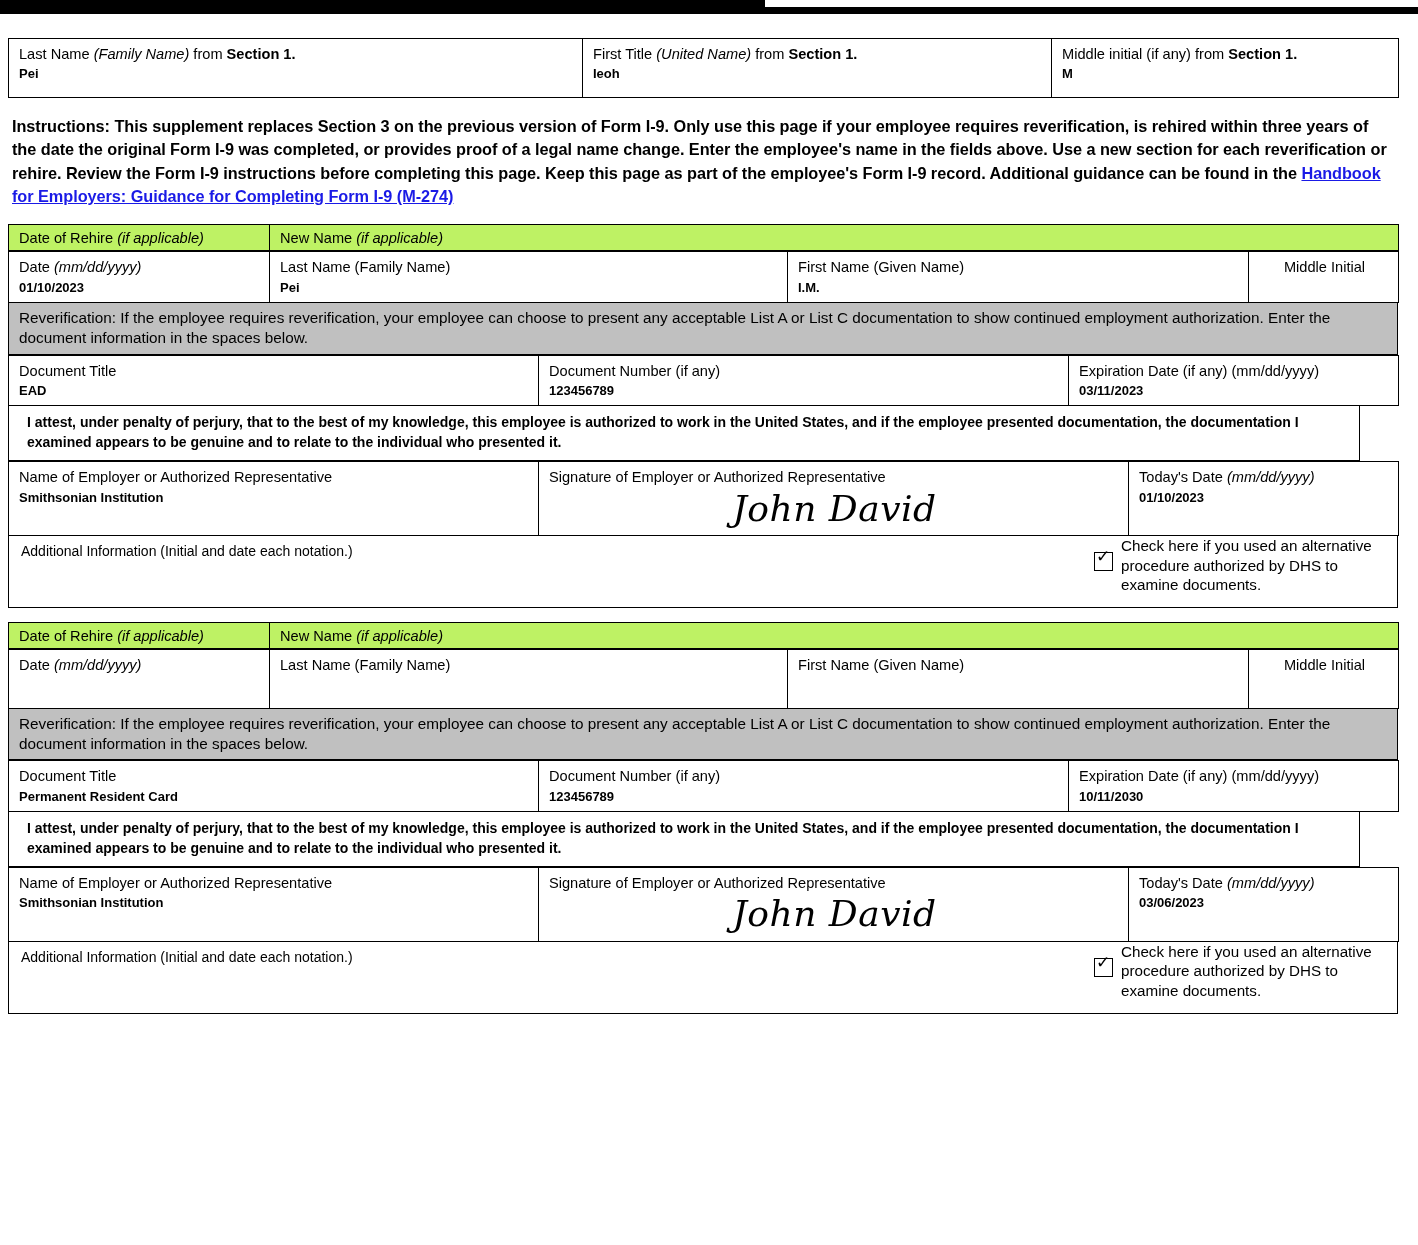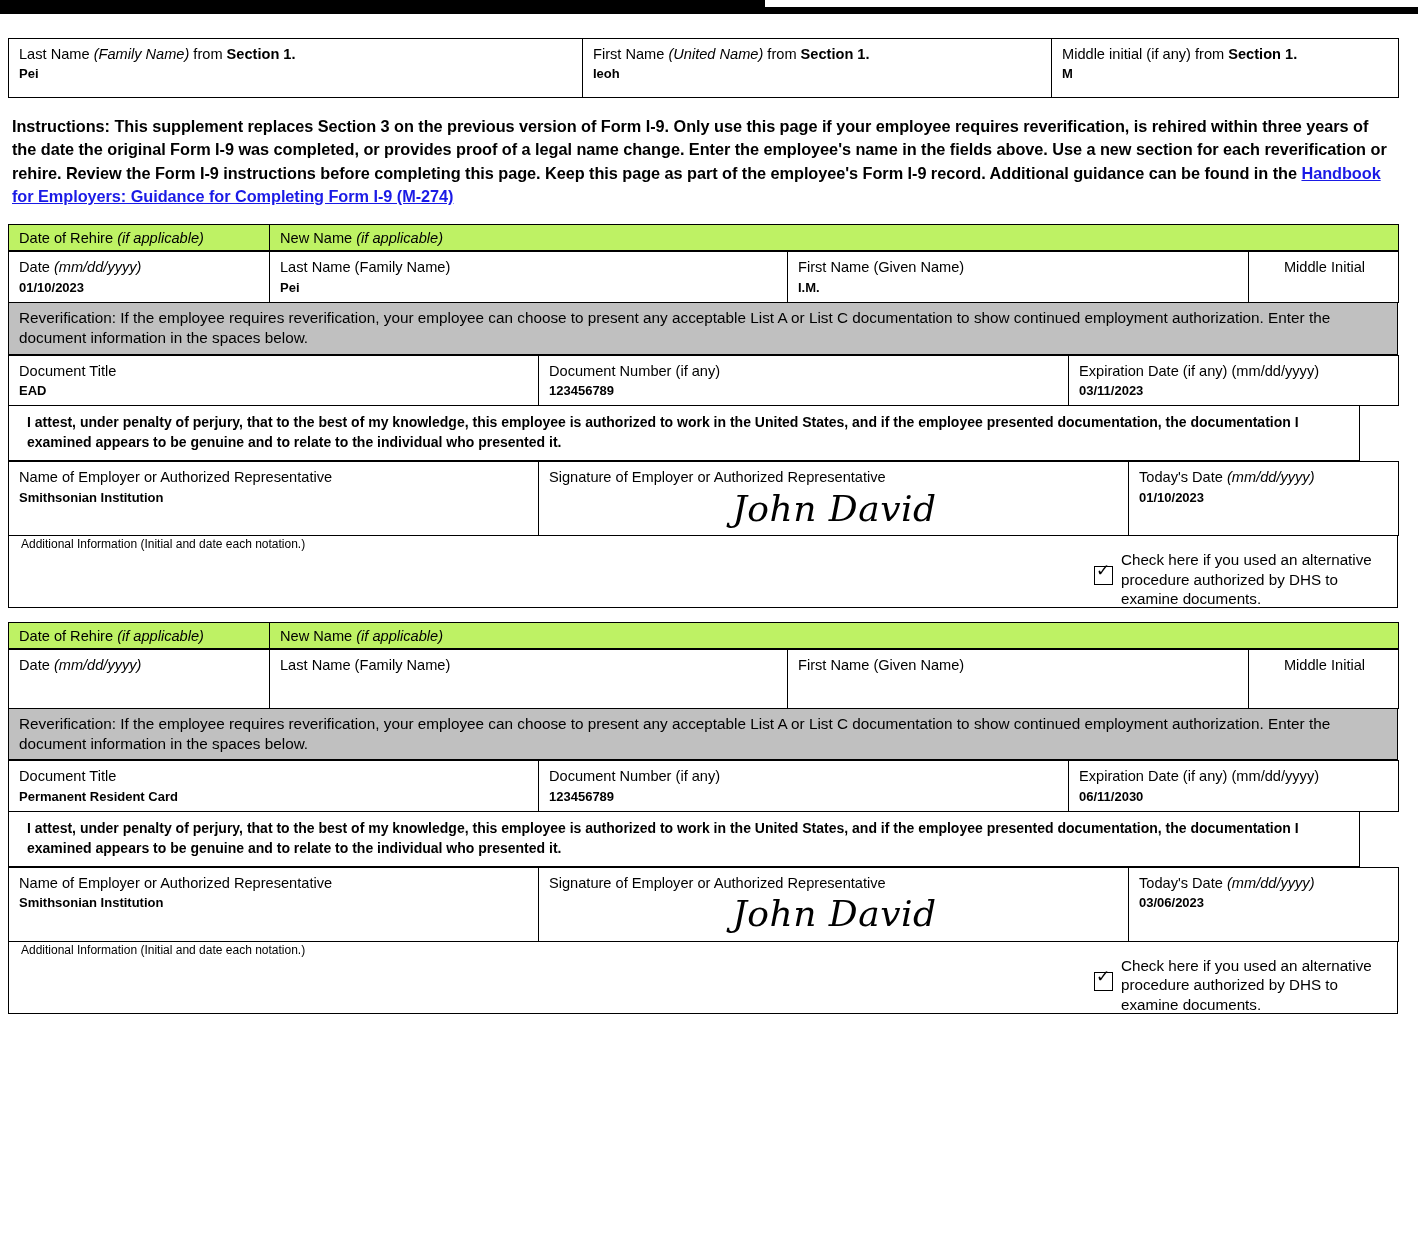--- a/index.html
+++ b/index.html
@@ -127,27 +127,27 @@
   .addl {
     border: 1px solid #000000;
     border-top: none;
     box-sizing: border-box;
     width: 1390px;
     height: 72px;
     position: relative;
   }
   .addl-label {
     position: absolute;
-    left: 12px; top: 1px;
-    font-size: 12px;
+    left: 12px; top: 7px;
+    font-size: 14px;
   }
   .altproc {
     position: absolute;
     left: 1085px;
-    top: 14px;
+    top: 0;
     width: 295px;
     display: flex;
     align-items: flex-start;
     gap: 8px;
   }
   .chk {
     width: 17px; height: 17px;
     border: 1.6px solid #000000;
     position: relative;
     margin-top: 16px;
@@ -185,21 +185,21 @@
       <tbody>
           <tr>
         <td>
           <div class="cell">
             <div class="lbl"><span>Last Name </span><i>(Family Name)</i><span> from </span><b>Section 1.</b></div>
             <div class="val">Pei</div>
           </div>
         </td>
         <td>
           <div class="cell">
-            <div class="lbl"><span>First Name </span><i>(United Name)</i><span> from </span><b>Section 1.</b></div>
+            <div class="lbl"><span>First Title </span><i>(United Name)</i><span> from </span><b>Section 1.</b></div>
             <div class="val">Ieoh</div>
           </div>
         </td>
         <td>
           <div class="cell">
             <div class="lbl"><span>Middle initial (if any) from </span><b>Section 1.</b></div>
             <div class="val">M</div>
           </div>
         </td>
       </tr>
@@ -421,21 +421,21 @@
           </td>
           <td>
             <div class="cell">
               <div class="lbl">Document Number (if any)</div>
               <div class="val">123456789</div>
             </div>
           </td>
           <td>
             <div class="cell">
               <div class="lbl">Expiration Date (if any) (mm/dd/yyyy)</div>
-              <div class="val">06/11/2030</div>
+              <div class="val">10/11/2030</div>
             </div>
           </td>
         </tr>
       </tbody>
         </table>
 
       <div class="attest">I attest, under penalty of perjury, that to the best of my knowledge, this employee is authorized to work in the United States, and if the employee presented documentation, the documentation I examined appears to be genuine and to relate to the individual who presented it.</div>
 
       <table class="grid">
         <colgroup>

